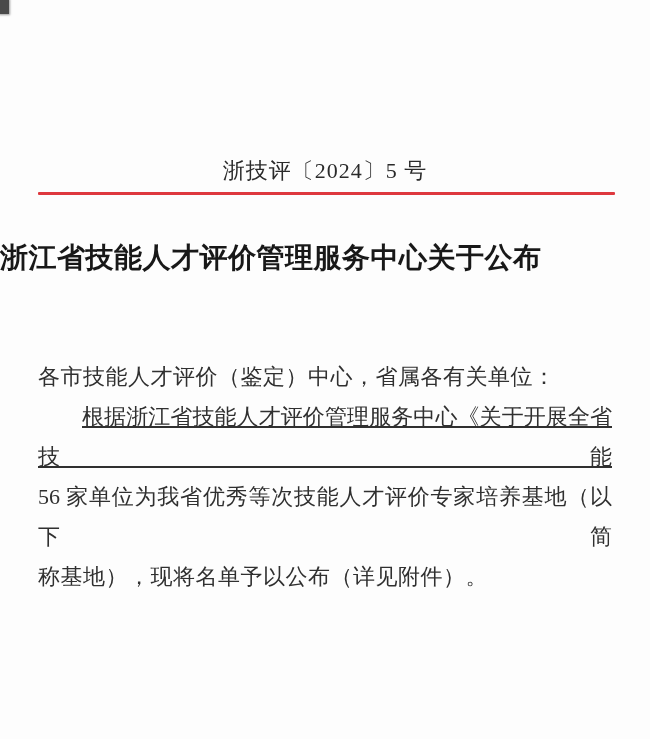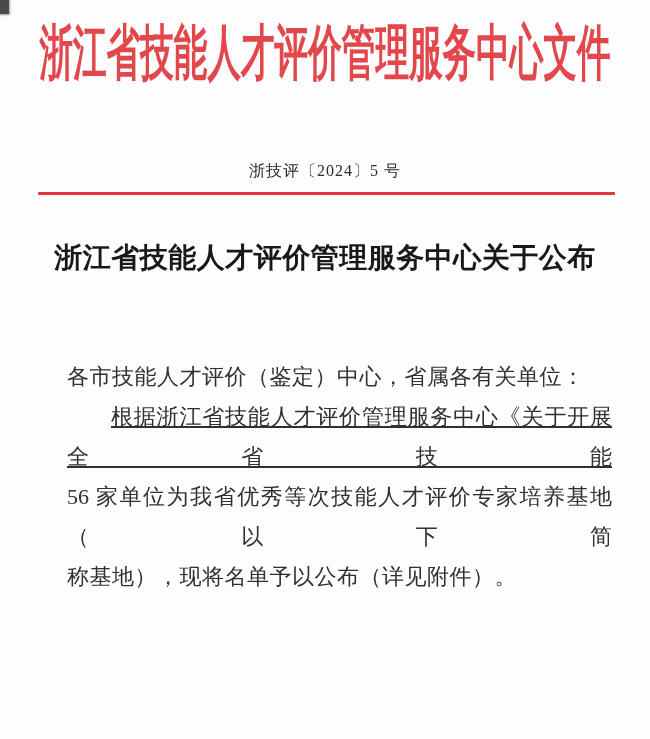--- a/index.html
+++ b/index.html
@@ -46,21 +46,21 @@
     transform-origin: center center;
     letter-spacing: 0;
   }
   
   .doc-number {
     position: absolute;
     top: 156px;
     left: 0;
     width: 650px;
     text-align: center;
-    font-size: 16px;
+    font-size: 22px;
     line-height: 30px;
     color: #2a2a2a;
     letter-spacing: 1px;
   }
   
   .red-divider {
     position: absolute;
     top: 192px;
     left: 38px;
     width: 577px;
@@ -68,62 +68,57 @@
     background: #de383e;
     border-radius: 1px;
   }
   
   .doc-title {
     position: absolute;
     top: 236px;
     left: 0;
     width: 650px;
     margin: 0;
-    text-align: center;
     font-size: 28px;
     font-weight: bold;
     line-height: 44px;
     color: #181818;
     letter-spacing: 0.5px;
   }
   .title-line { display: block; white-space: nowrap; }
   
   .body-text {
     position: absolute;
     top: 357px;
     left: 38px;
     width: 574px;
     font-size: 22px;
     line-height: 40px;
     color: #303030;
   }
   .body-line {
     white-space: nowrap;
     letter-spacing: 0.5px;
-    margin-left: 29px;
   }
   .body-line.fill {
     white-space: normal;
     text-align: justify;
     text-align-last: justify;
     text-justify: inter-character;
     letter-spacing: 0;
   }
   .body-line.indent { text-indent: 2em; text-decoration: underline; }
 </style>
 </head>
 <body>
 
 <div class="page">
 
   <div class="corner-mark"></div>
 
-  <div class="org-header">
-    <span class="org-title">浙江省技能人才评价管理服务中心文件</span>
-  </div>
 
   <div class="doc-number">浙技评〔2024〕5 号</div>
 
   <div class="red-divider"></div>
 
   <h1 class="doc-title">
     <span class="title-line">浙江省技能人才评价管理服务中心关于公布</span>
   </h1>
 
   <div class="body-text">

